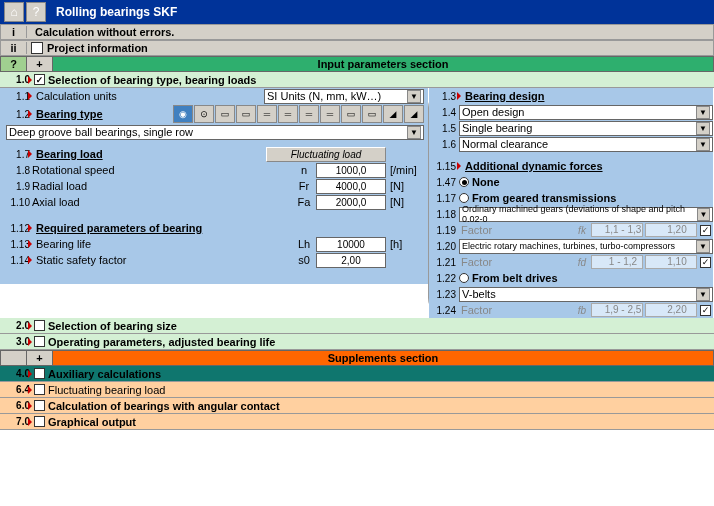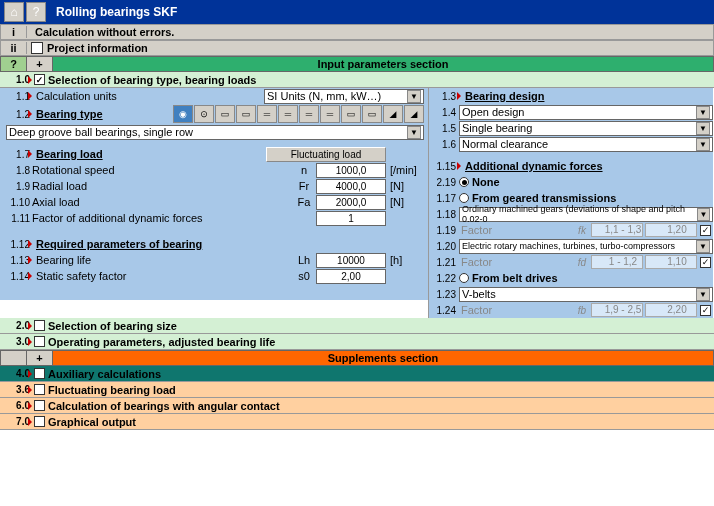--- a/index.html
+++ b/index.html
@@ -18,29 +18,29 @@
 .input-section { background: #2eaf6e; color: #000; }
 .supp-section { background: #ff6600; color: #000; }
 .row { display: flex; height: 16px; align-items: center; border-bottom: 1px solid #999; }
 .num-col { width: 30px; text-align: right; padding-right: 0; font-size: 10px; }
 .marker { width: 0; height: 0; border-left: 4px solid #c00; border-top: 4px solid transparent; border-bottom: 4px solid transparent; position: relative; left: -2px; }
 .chk-sm { width: 11px; height: 11px; border: 1px solid #333; background: #fff; margin-right: 3px; display: inline-flex; align-items: center; justify-content: center; font-size: 9px; }
 .hdr-row { background: #d4f0d4; font-weight: bold; }
 .sub-hdr { font-weight: bold; text-decoration: underline; }
 .content-area { display: flex; }
 .left-pane { width: 428px; }
-.right-pane { width: 285px; border-left: 1px solid #999; }
+.right-pane { width: 285px; border-left: 1px solid #999; border-radius: 20px; }
 .field-row { display: flex; height: 16px; align-items: center; background: #a8c8e8; }
 .field-row .lbl { flex: 1; padding-left: 2px; }
 .field-row .sym { width: 24px; text-align: center; }
 .field-row .inp { width: 70px; height: 15px; border: 1px solid #666; background: #fff; text-align: center; font-size: 10px; }
 .field-row .unit { width: 42px; padding-left: 4px; }
 .sel { height: 15px; border: 1px solid #666; background: #fff; font-size: 10px; padding: 0 2px; display: flex; align-items: center; justify-content: space-between; }
 .sel .arrow { width: 14px; height: 13px; background: #d4d0c8; border: 1px solid #888; text-align: center; font-size: 8px; line-height: 11px; }
-.btn { background: #d4d0c8; border: 1px solid #888; border-top-color: #fff; border-left-color: #fff; height: 15px; text-align: center; font-size: 10px; padding: 0 6px; line-height: 13px; }
+.btn { background: #d4d0c8; border: 1px solid #888; border-top-color: #fff; border-left-color: #fff; height: 15px; text-align: center; font-size: 10px; padding: 0 6px; line-height: 13px; font-style: italic; }
 .toolbar { display: flex; gap: 1px; }
 .toolbar .tb { width: 20px; height: 18px; background: #d4d0c8; border: 1px solid #888; display: flex; align-items: center; justify-content: center; font-size: 9px; }
 .radio { width: 10px; height: 10px; border: 1px solid #333; border-radius: 50%; background: #fff; margin-right: 3px; display: inline-flex; align-items: center; justify-content: center; }
 .radio.checked::after { content: ''; width: 5px; height: 5px; background: #000; border-radius: 50%; }
 .disabled { color: #888; }
 .r-field { display: flex; height: 16px; align-items: center; background: #a8c8e8; }
 .r-field .rnum { width: 30px; text-align: right; padding-right: 3px; font-size: 10px; }
 .r-field .rsym { width: 16px; text-align: center; font-size: 10px; font-style: italic; }
 .r-field .rsel { flex: 1; }
 .r-field .rbox { width: 52px; height: 14px; border: 1px solid #aaa; background: #d8e8f8; text-align: center; font-size: 10px; margin: 0 1px; line-height: 12px; padding-left: 12px; }
@@ -135,27 +135,20 @@
     <input class="inp" value="4000,0" style="">
     <div class="unit">[N]</div>
   </div>
   <div class="field-row">
     <div class="num-col">1.10</div>
     <div class="lbl">Axial load</div>
     <div class="sym">Fa</div>
     <input class="inp" value="2000,0" style="">
     <div class="unit">[N]</div>
   </div>
-  <div class="field-row">
-    <div class="num-col">1.11</div>
-    <div class="lbl">Factor of additional dynamic forces</div>
-    <div class="sym"></div>
-    <input class="inp" value="1" style="">
-    <div class="unit"></div>
-  </div>
   <div class="field-row" style="height:10px"></div>
   <div class="field-row">
     <div class="num-col">1.12</div>
         <div class="marker"></div>
     <div class="lbl sub-hdr">Required parameters of bearing</div>
   </div>
   <div class="field-row">
     <div class="num-col">1.13</div>
         <div class="marker"></div>
     <div class="lbl">Bearing life</div>
@@ -201,21 +194,21 @@
           <div class="arrow">▼</div>
         </div>
   </div>
   <div class="r-field" style="height:6px"></div>
   <div class="r-field">
     <div class="rnum">1.15</div>
         <div class="marker"></div>
     <div class="sub-hdr" style="padding-left:2px">Additional dynamic forces</div>
   </div>
   <div class="r-field">
-    <div class="rnum">2.19</div>
+    <div class="rnum">1.47</div>
     <div class="radio checked"></div>
     <div style="font-weight:bold">None</div>
   </div>
   <div class="r-field">
     <div class="rnum">1.17</div>
     <div class="radio"></div>
     <div style="font-weight:bold">From geared transmissions</div>
   </div>
   <div class="r-field">
     <div class="rnum">1.18</div>
@@ -289,24 +282,24 @@
   <div class="label supp-section">Supplements section</div>
 </div>
 
 <div class="row hdr-row" style="background:#0f766e">
   <div class="num-col">4.0</div>
     <div class="marker"></div>
   <div class="chk-sm"></div>
   <div style="font-weight:bold">Auxiliary calculations</div>
 </div>
 <div class="row hdr-row" style="background:#ffd0a0">
-  <div class="num-col">3.6</div>
-    <div class="marker"></div>
-  <div class="chk-sm"></div>
-  <div style="font-weight:bold">Fluctuating bearing load</div>
+  <div class="num-col">6.4</div>
+    <div class="marker"></div>
+  <div class="chk-sm"></div>
+  <div style="font-weight:normal">Fluctuating bearing load</div>
 </div>
 <div class="row hdr-row" style="background:#ffd0a0">
   <div class="num-col">6.0</div>
     <div class="marker"></div>
   <div class="chk-sm"></div>
   <div style="font-weight:bold">Calculation of bearings with angular contact</div>
 </div>
 <div class="row hdr-row" style="background:#ffd0a0">
   <div class="num-col">7.0</div>
     <div class="marker"></div>

